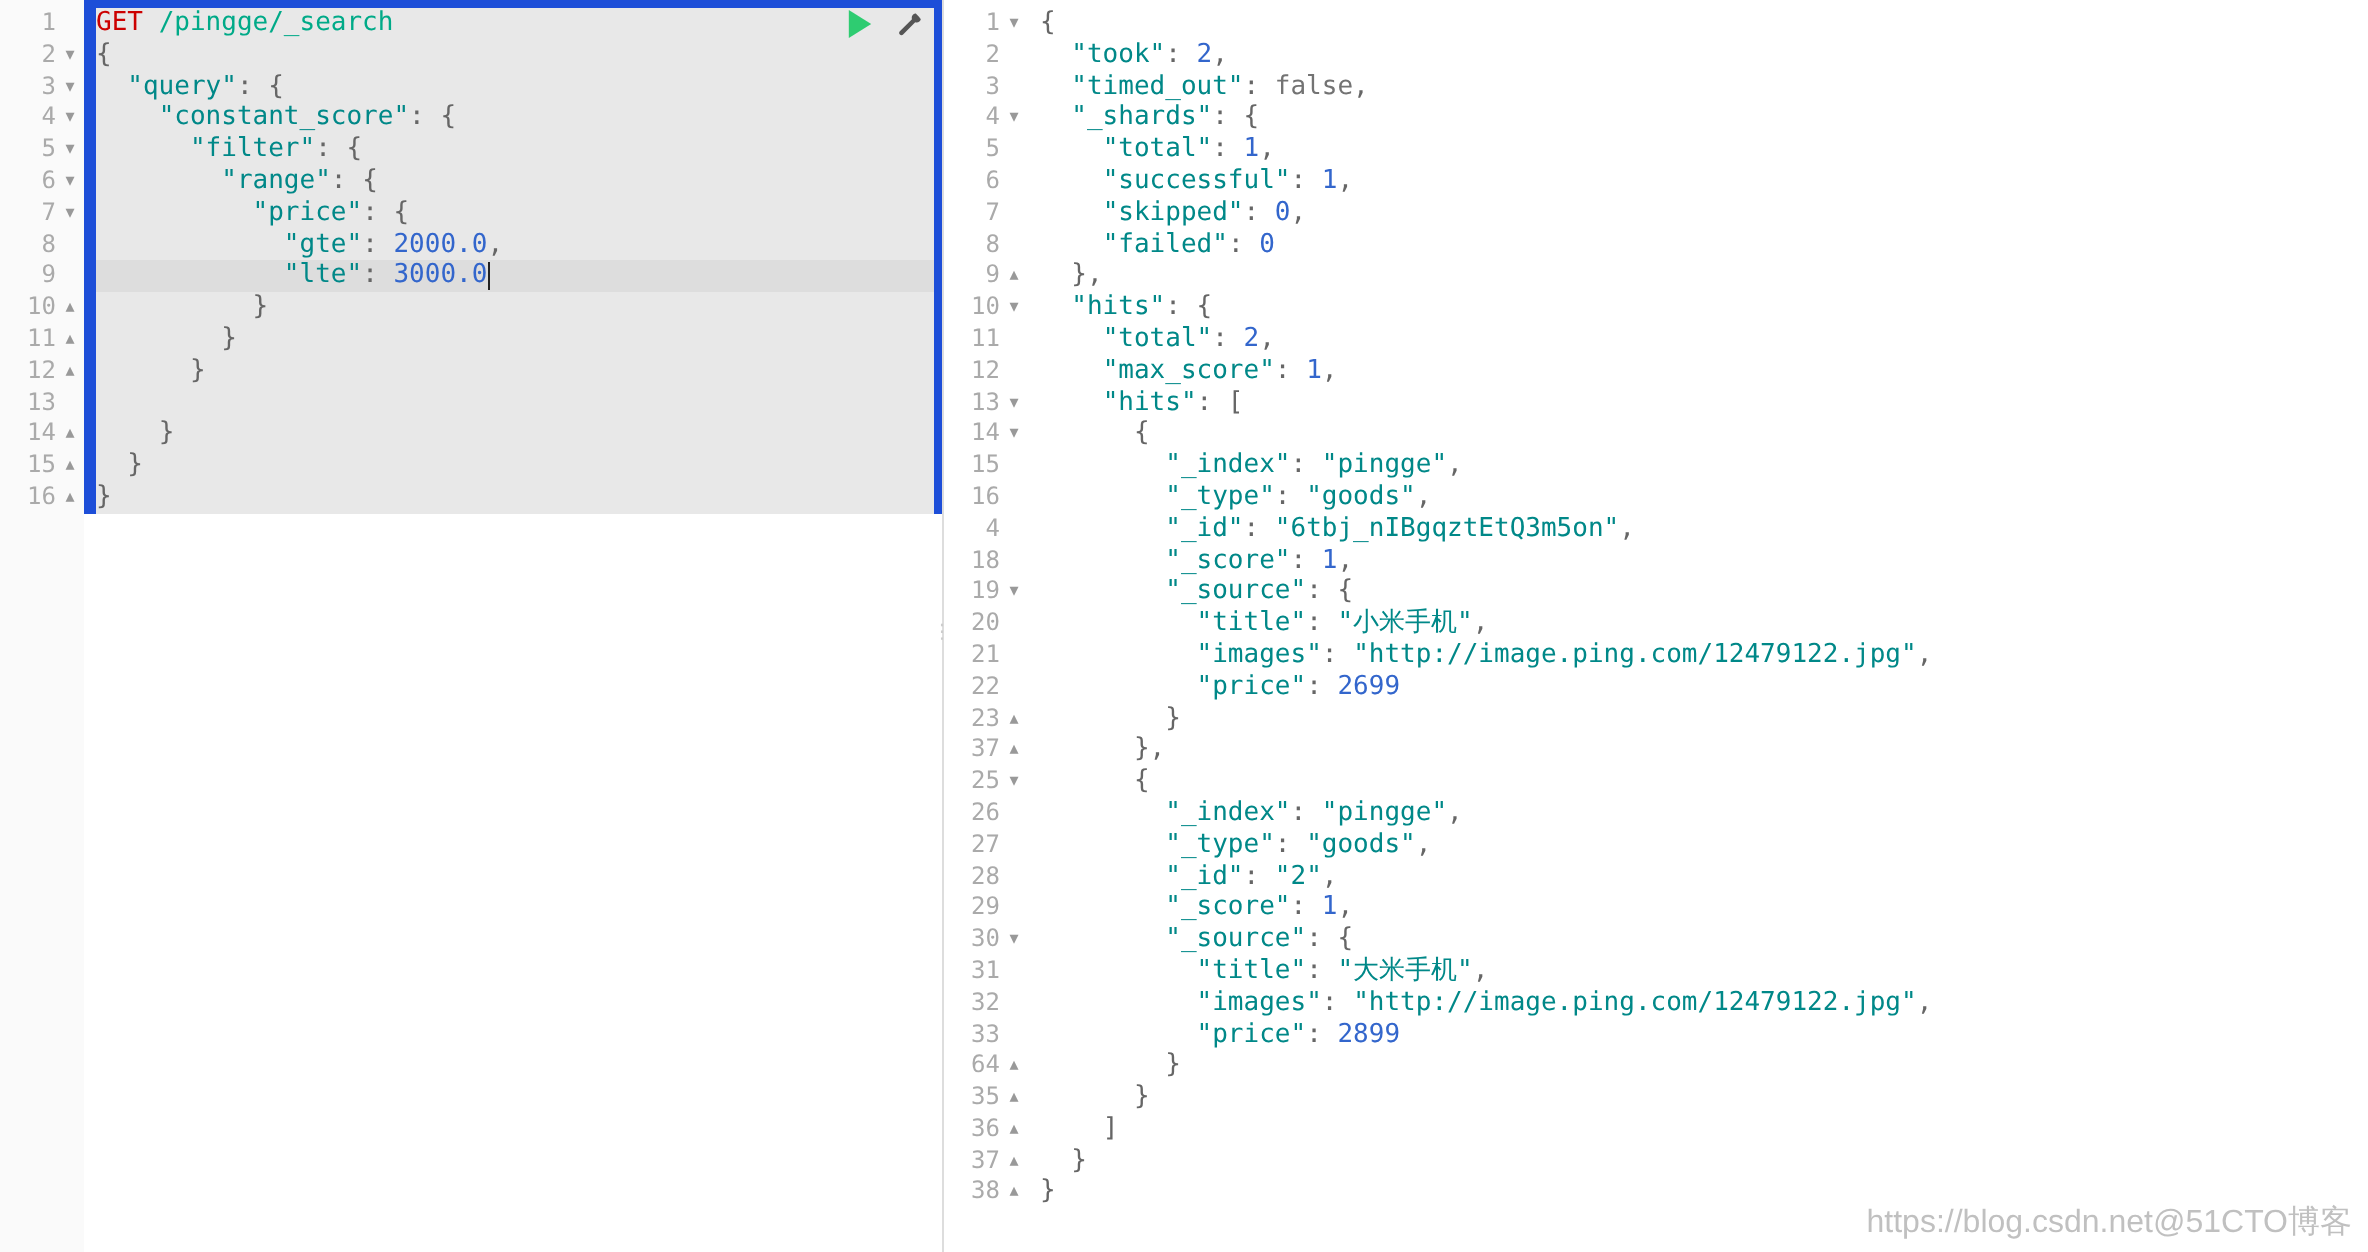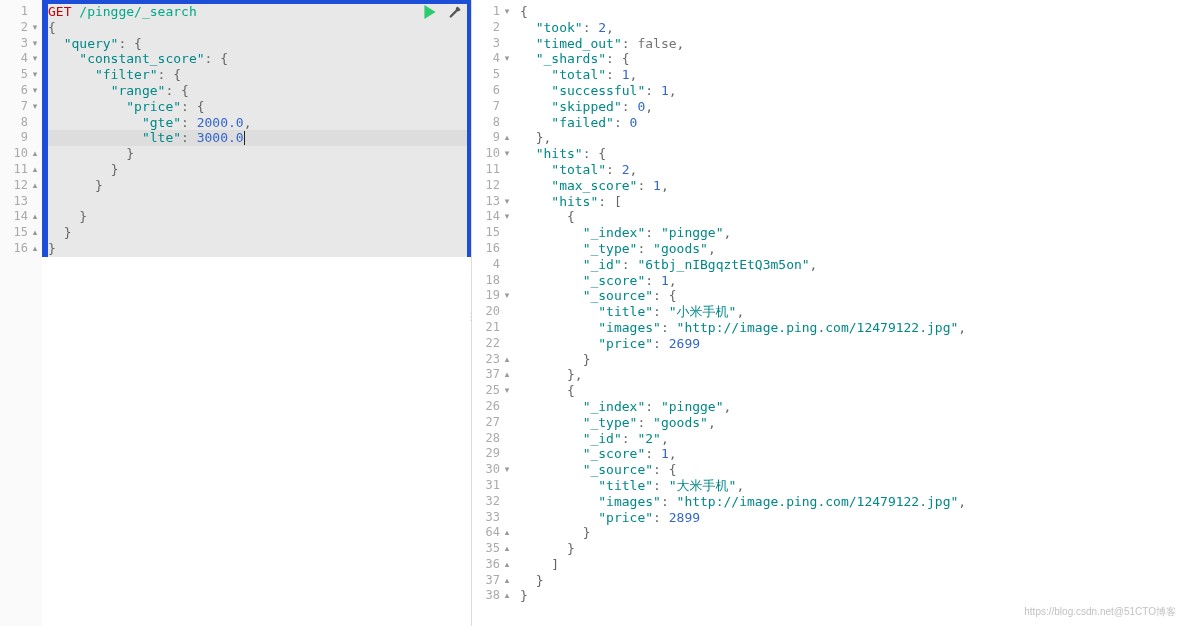--- a/index.html
+++ b/index.html
@@ -111,21 +111,21 @@
     display: inline-block;
     width: 1px;
     height: 14px;
     background: #222;
     vertical-align: middle;
   }
   .watermark {
     position: absolute;
     right: 8px;
     bottom: 6px;
-    font-size: 10px;
+    font-size: 16px;
     color: rgba(150,150,150,0.6);
     font-family: Arial, sans-serif;
   }
 </style>
 </head>
 <body>
 
 <div class="container">
 
   <div class="pane pane-left">

